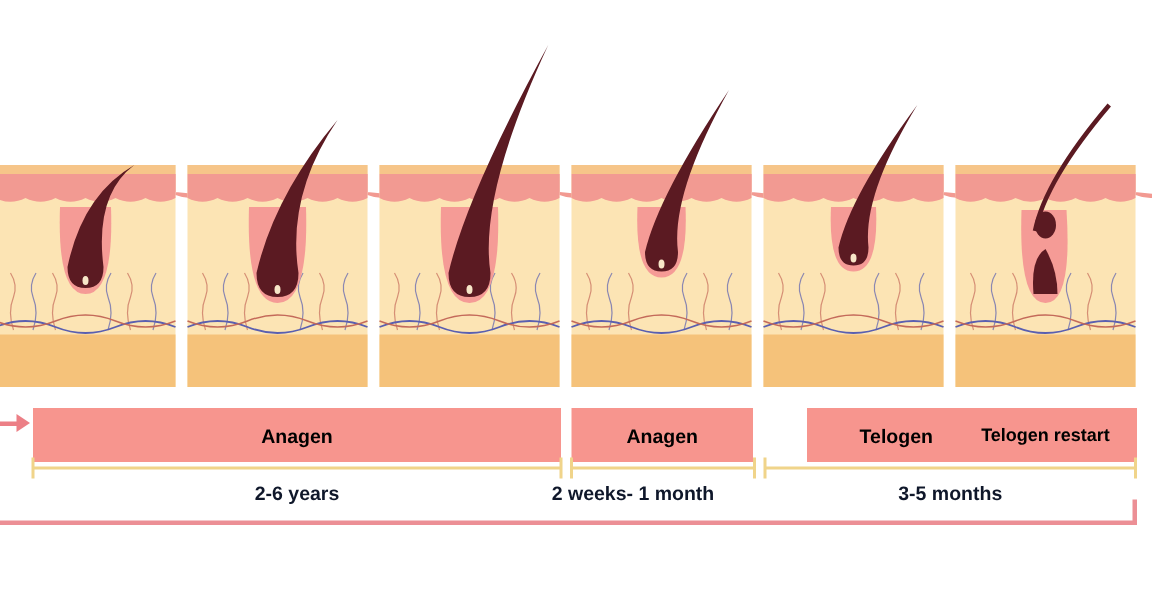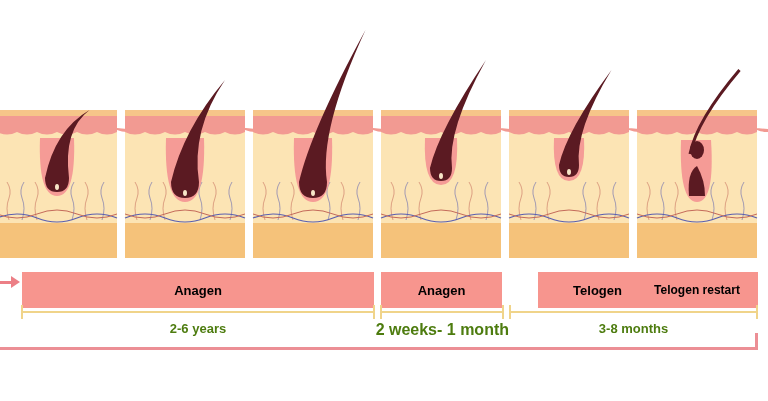--- a/index.html
+++ b/index.html
@@ -2,21 +2,21 @@
 <html><head>
 <meta charset="utf-8">
 <style>
   html,body{margin:0;padding:0;background:#ffffff;}
   body{width:768px;height:401px;position:relative;overflow:hidden;font-family:"Liberation Sans",sans-serif;}
   .panel{position:absolute;top:110px;width:120px;height:148px;overflow:visible;}
   .panel svg{position:absolute;left:0;top:-80px;overflow:visible;}
   .phase{position:absolute;top:272px;height:36px;background:#f7958e;color:#000000;font-weight:bold;font-size:13px;display:flex;align-items:center;justify-content:center;white-space:nowrap;}
   .dur-line{position:absolute;top:311px;height:2px;background:#f0d48a;}
   .tick{position:absolute;top:305px;width:2px;height:14px;background:#f0d48a;}
-  .dur-text{position:absolute;top:321px;color:#4d7c0f;font-weight:bold;font-size:13px;text-align:center;white-space:nowrap;}
+  .dur-text{position:absolute;top:321px;color:#0f172a;font-weight:bold;font-size:13px;text-align:center;white-space:nowrap;}
   .cycle-line{position:absolute;top:347px;left:0;width:758px;height:3px;background:#ec8f95;}
   .cycle-up{position:absolute;top:333px;left:755px;width:3px;height:17px;background:#ec8f95;}
   .arrow-shaft{position:absolute;top:281px;left:0;width:12px;height:3px;background:#ec7f86;}
   .arrow-head{position:absolute;top:276px;left:11px;width:0;height:0;border-top:6px solid transparent;border-bottom:6px solid transparent;border-left:9px solid #ec7f86;}
 </style>
 </head>
 <body>
 
 <div id="panels">
     <div class="panel" style="left: -3px;">
@@ -160,17 +160,17 @@
 <div class="tick" style="left:21px;"></div>
 <div class="tick" style="left:373px;"></div>
 <div class="dur-line" style="left:381px;width:122px;"></div>
 <div class="tick" style="left:380px;"></div>
 <div class="tick" style="left:502px;"></div>
 <div class="dur-line" style="left:510px;width:247px;"></div>
 <div class="tick" style="left:509px;"></div>
 <div class="tick" style="left:756px;"></div>
 
 <div class="dur-text" style="left:22px;width:352px;">2-6 years</div>
-<div class="dur-text" style="left:375px;width:134px;font-size:16px;text-align:right;">2 weeks- 1 month</div>
-<div class="dur-text" style="left:510px;width:247px;">3-8 months</div>
+<div class="dur-text" style="left:355px;width:134px;font-size:13px;">2 weeks- 1 month</div>
+<div class="dur-text" style="left:510px;width:247px;">3-5 months</div>
 
 <div class="cycle-line"></div>
 <div class="cycle-up"></div>
 
 </body></html>

